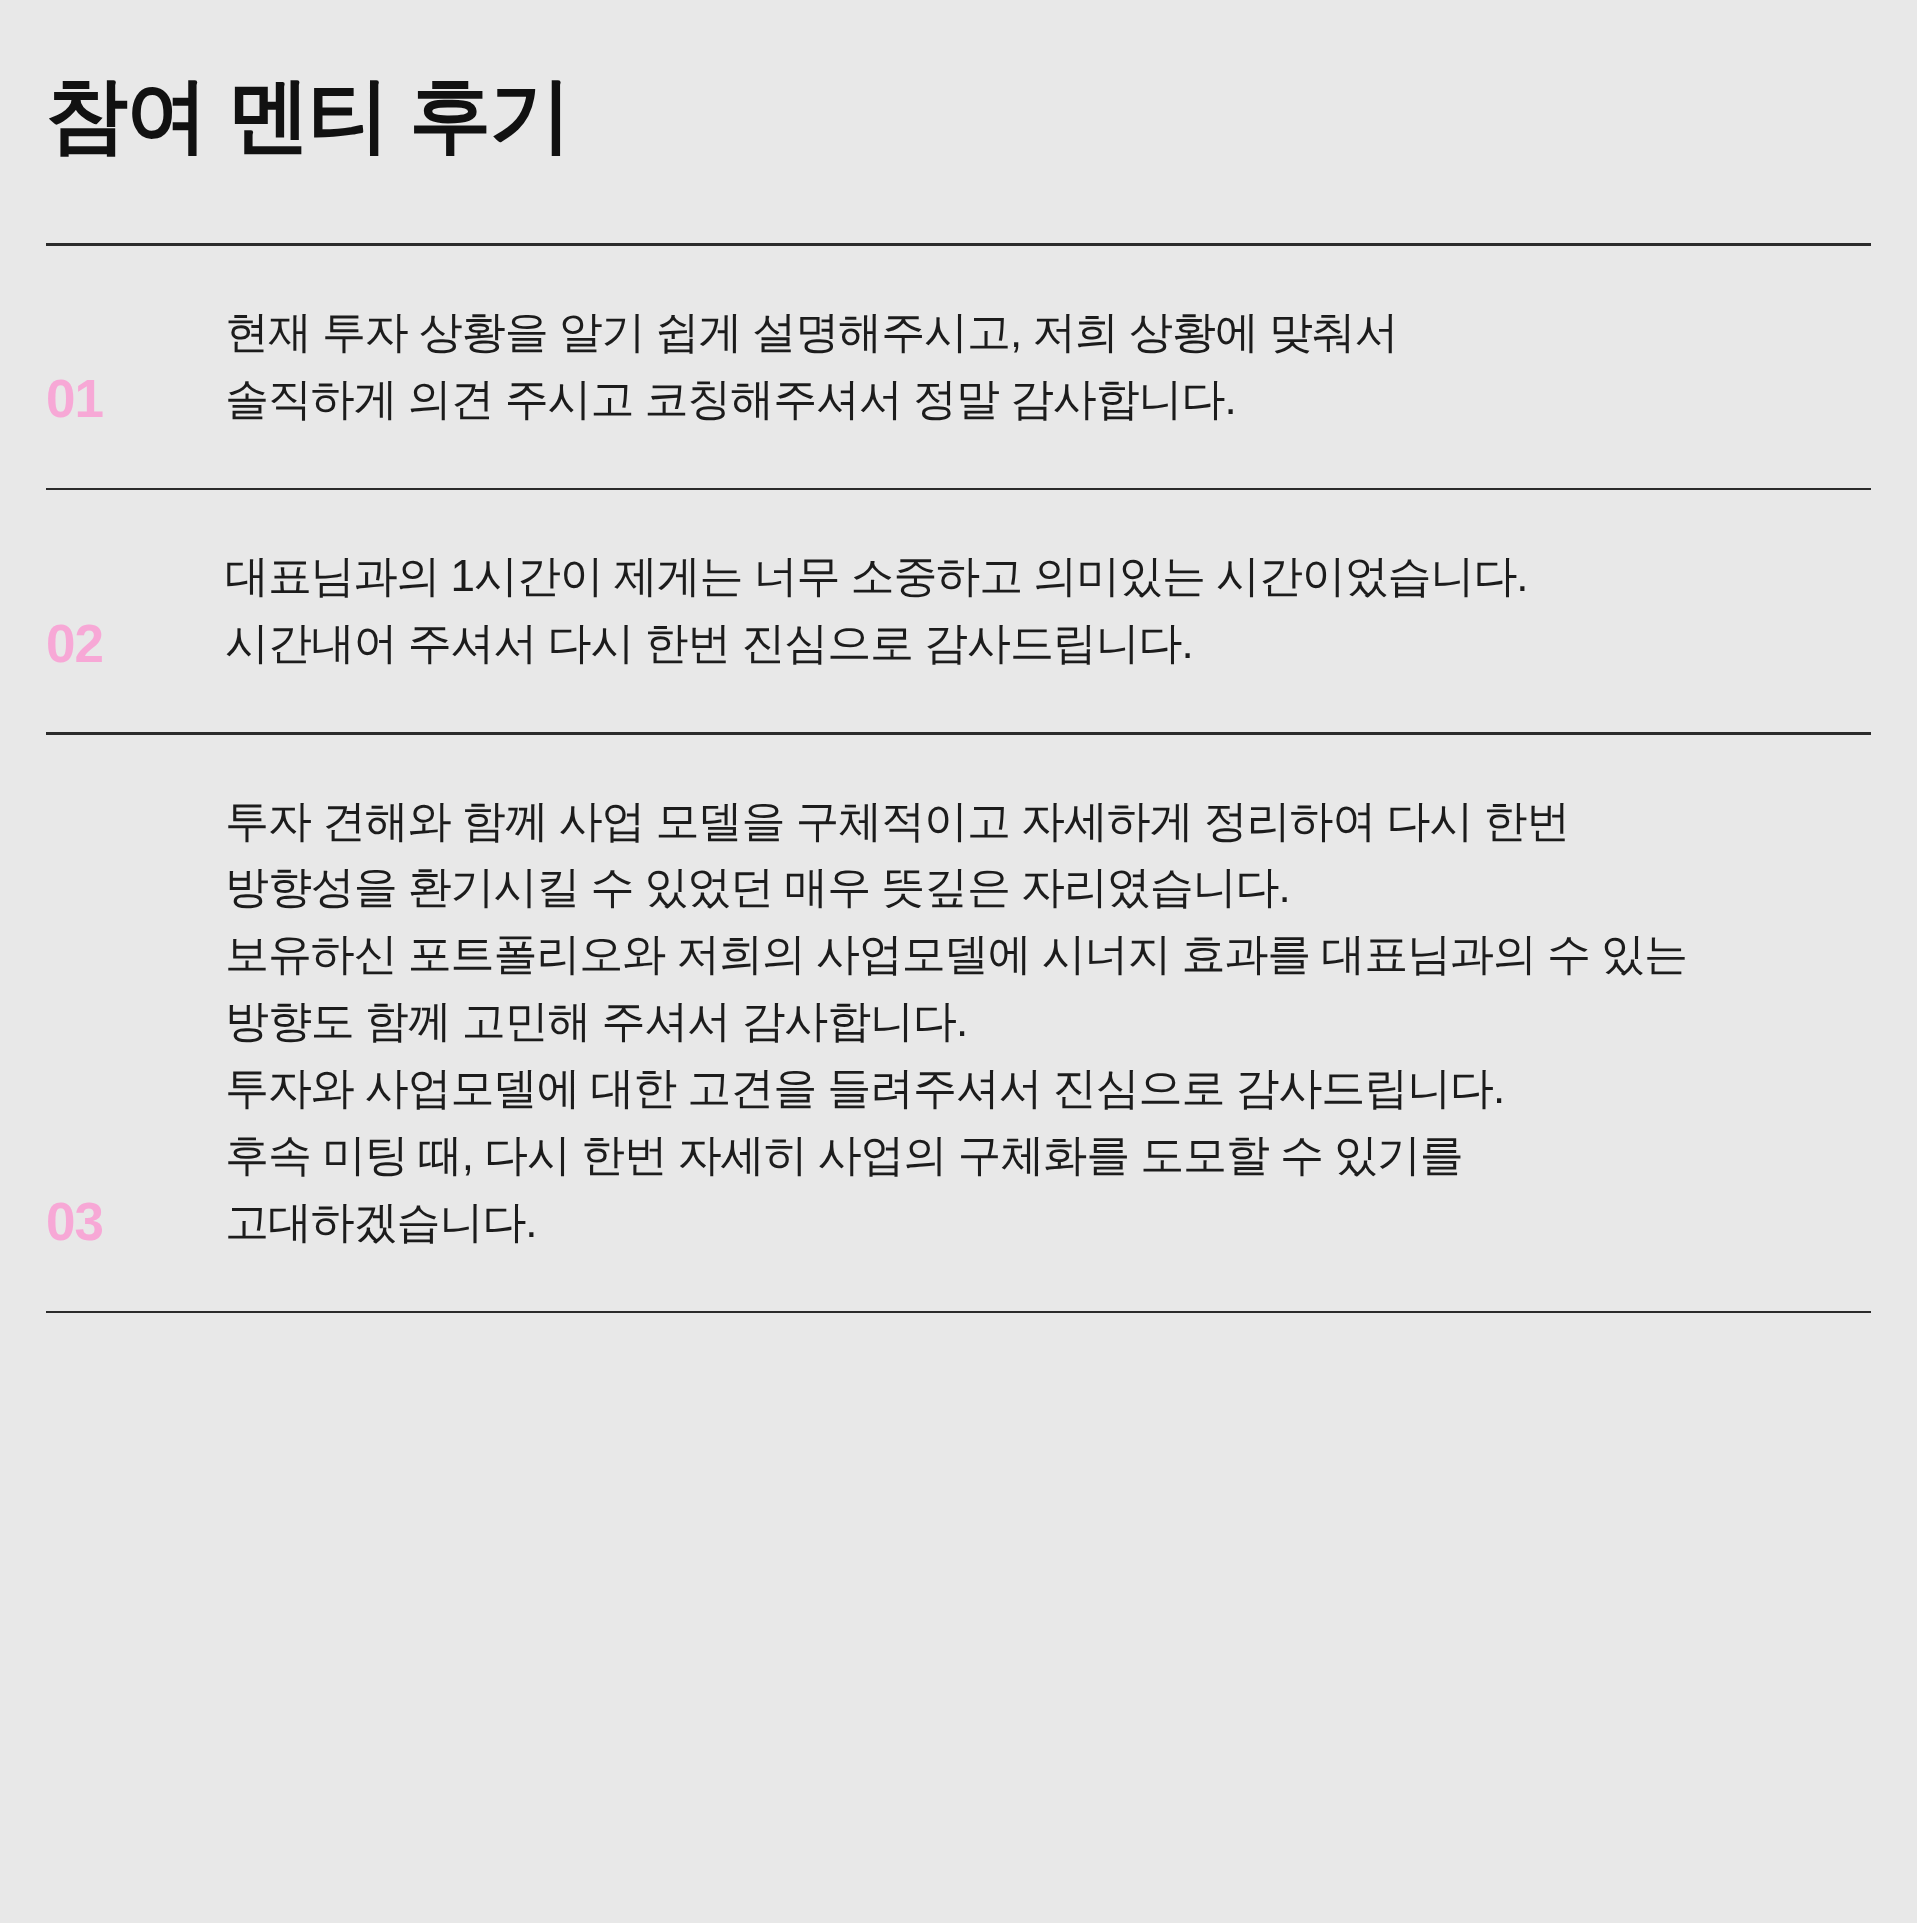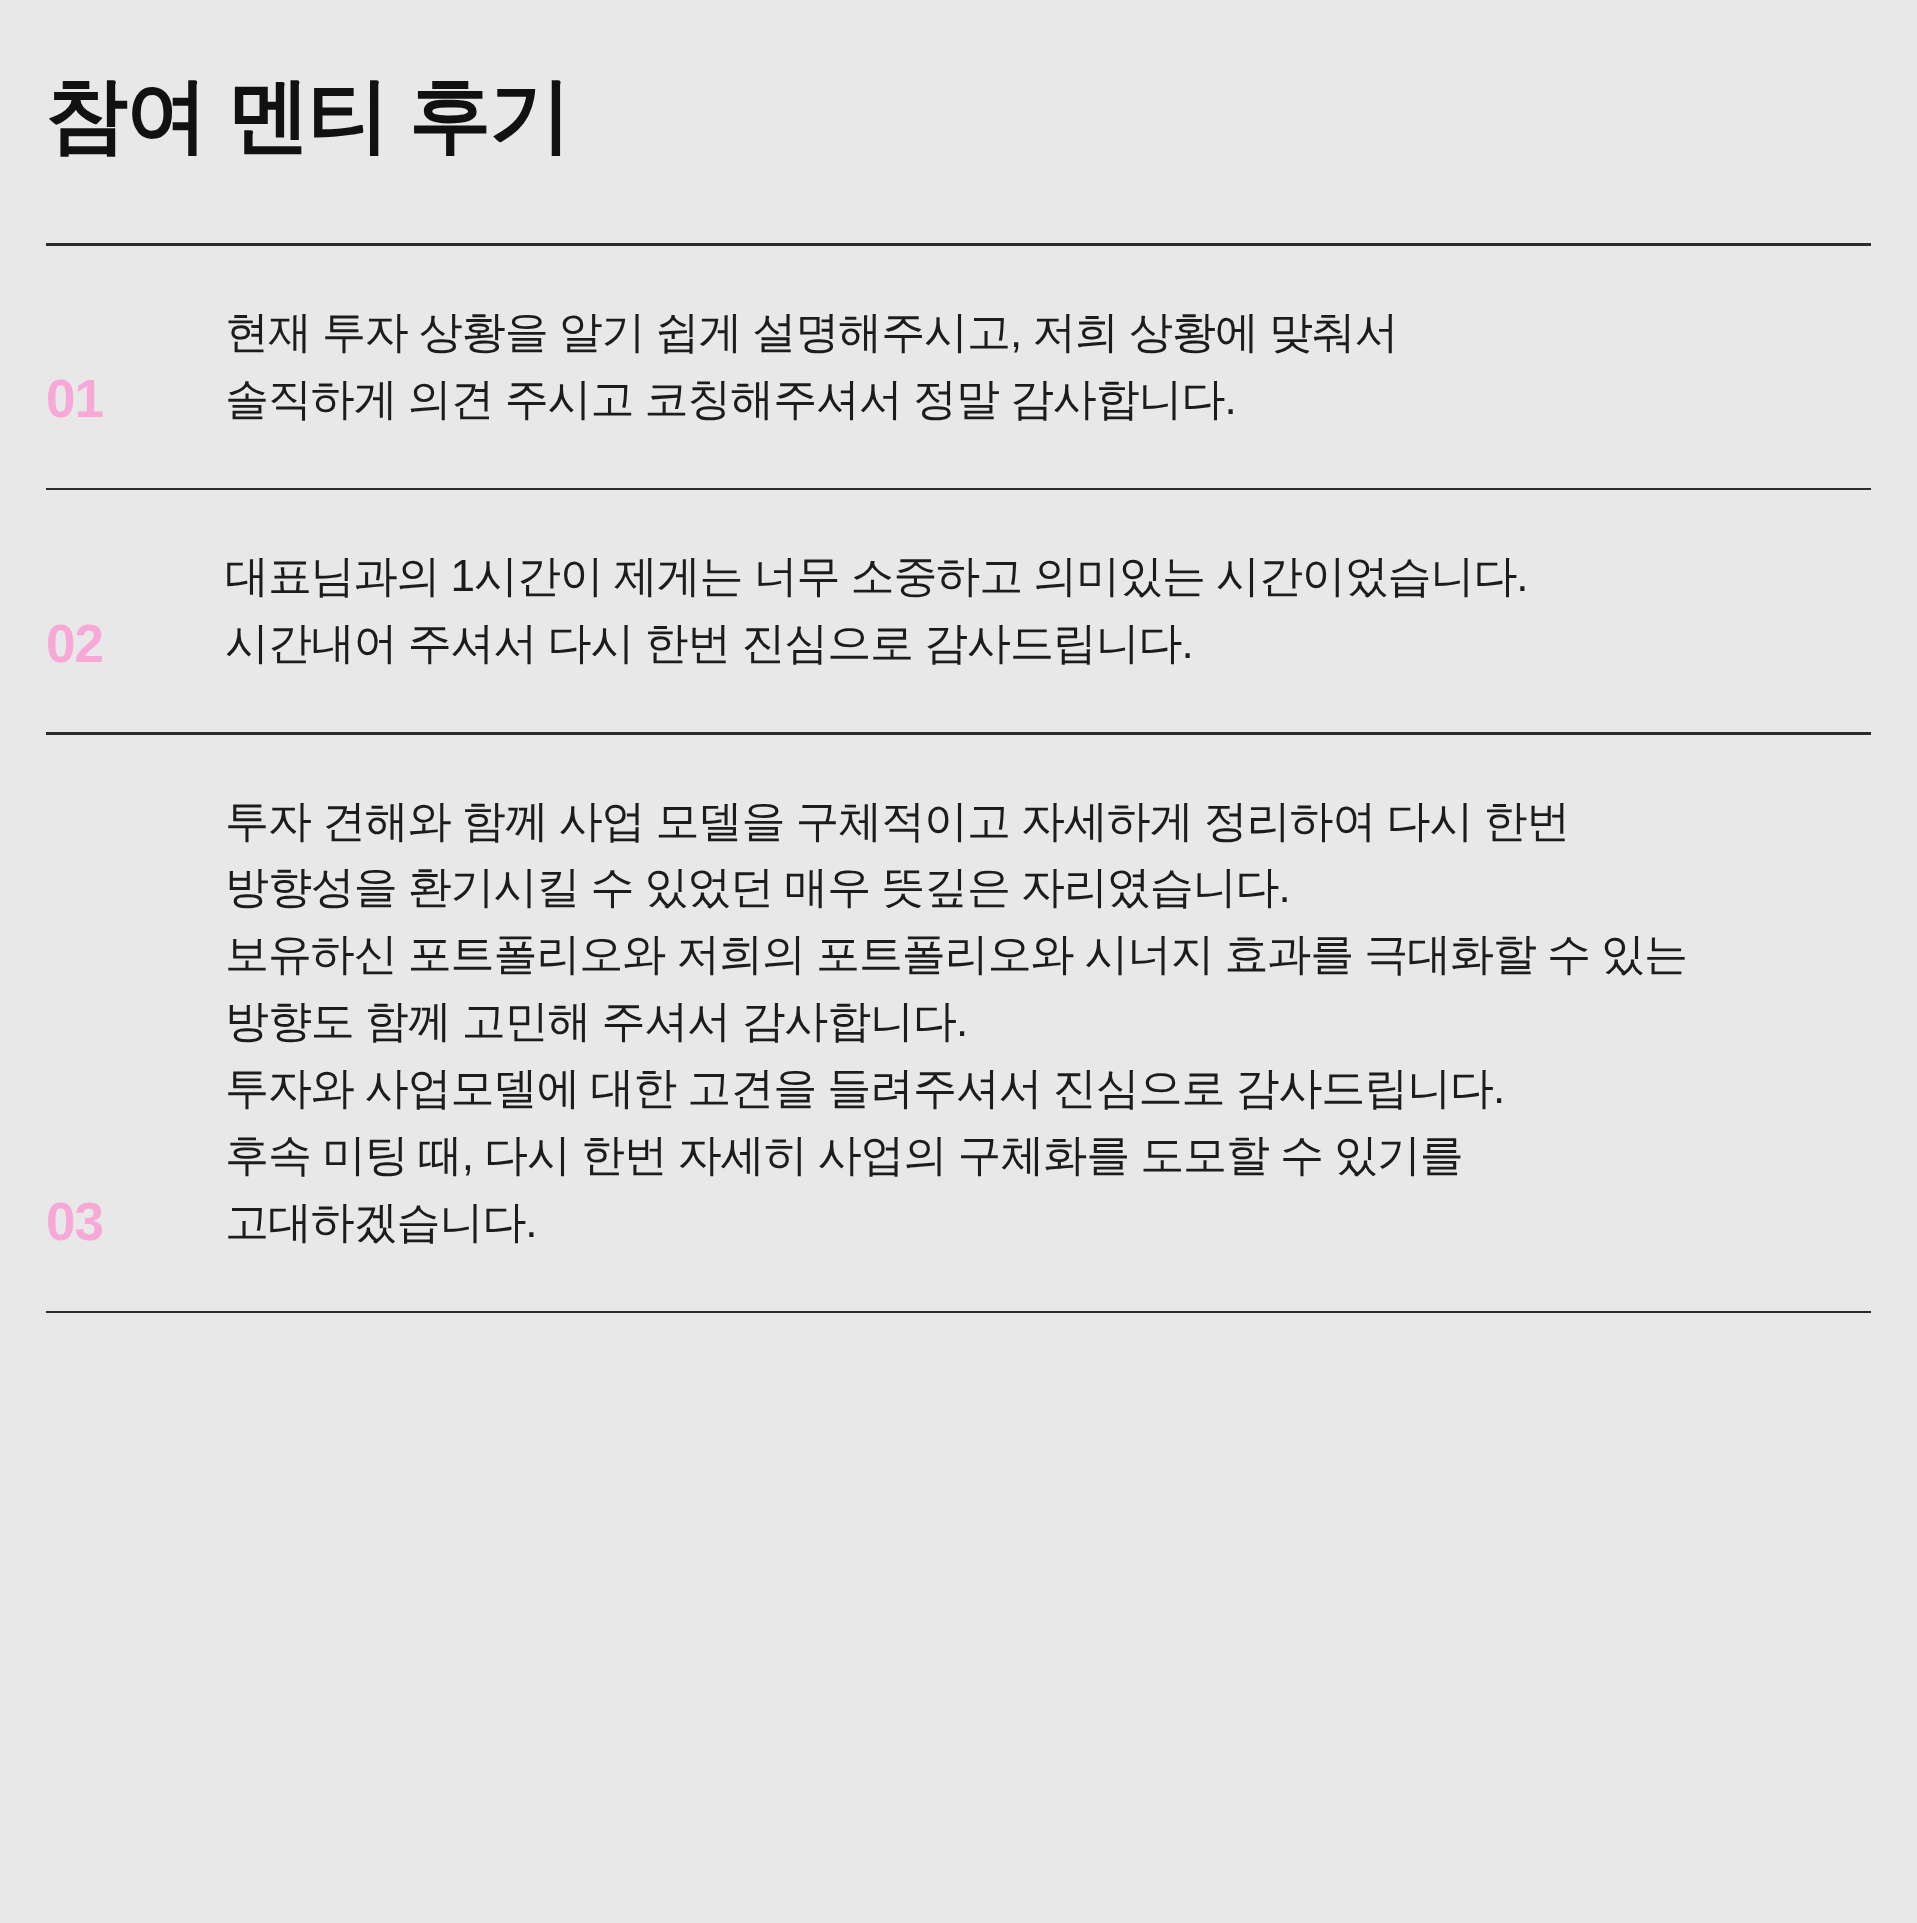--- a/index.html
+++ b/index.html
@@ -100,21 +100,21 @@
       </div>
     </li>
 
     <div class="divider"></div>
 
     <li class="review-item item-03">
       <div class="review-num">03</div>
       <div class="review-lines">
         <div class="review-line">투자 견해와 함께 사업 모델을 구체적이고 자세하게 정리하여 다시 한번</div>
         <div class="review-line">방향성을 환기시킬 수 있었던 매우 뜻깊은 자리였습니다.</div>
-        <div class="review-line">보유하신 포트폴리오와 저희의 포트폴리오와 시너지 효과를 극대화할 수 있는</div>
+        <div class="review-line">보유하신 포트폴리오와 저희의 사업모델에 시너지 효과를 대표님과의 수 있는</div>
         <div class="review-line">방향도 함께 고민해 주셔서 감사합니다.</div>
         <div class="review-line">투자와 사업모델에 대한 고견을 들려주셔서 진심으로 감사드립니다.</div>
         <div class="review-line">후속 미팅 때, 다시 한번 자세히 사업의 구체화를 도모할 수 있기를</div>
         <div class="review-line">고대하겠습니다.</div>
       </div>
     </li>
 
     <div class="divider"></div>
 
   </ul>

